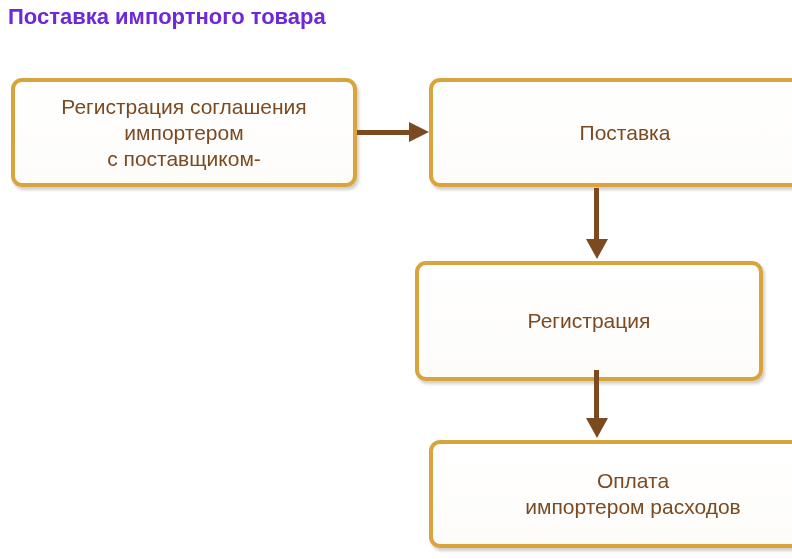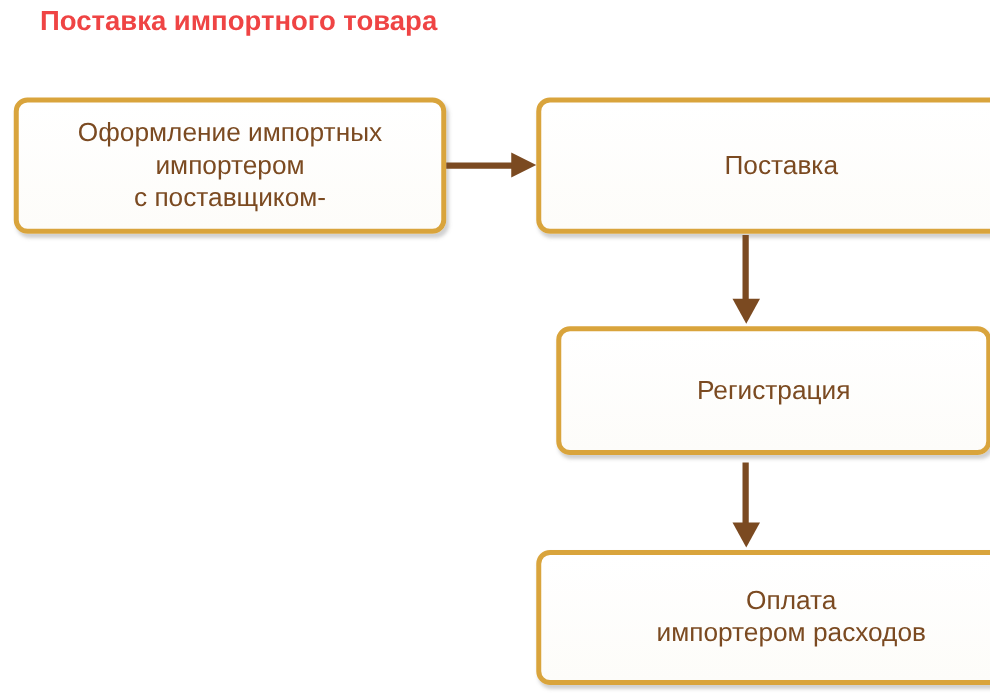--- a/index.html
+++ b/index.html
@@ -13,44 +13,43 @@
     background: #ffffff;
     overflow: hidden;
   }
 
   .diagram-title {
     position: absolute;
     left: 8px;
     top: 4px;
     font-size: 22px;
     font-weight: bold;
-    color: #ef4444;
+    color: #6d28d9;
     white-space: nowrap;
-    margin-left: 24px;
   }
 
   .flow-node {
     position: absolute;
     background: linear-gradient(#ffffff, #fdfcf9);
     border: 4px solid #d9a43c;
     border-radius: 11px;
     box-shadow: 2px 3px 3px rgba(120,120,120,0.35);
     display: flex;
     flex-direction: column;
     align-items: center;
     justify-content: center;
     text-align: center;
     color: #7b4a21;
     font-size: 21px;
     line-height: 26px;
   }
 
   .node-1 { left: 11px;  top: 78px;  width: 346px; height: 109px; }
   .node-2 { left: 429px; top: 78px;  width: 392px; height: 109px; }
-  .node-3 { left: 445px; top: 261px; width: 348px; height: 103px; }
+  .node-3 { left: 415px; top: 261px; width: 348px; height: 120px; }
   .node-4 { left: 429px; top: 440px; width: 408px; height: 108px; }
 
   .node-line { display: block; white-space: nowrap; }
 
   .arrow-line {
     position: absolute;
     background: #7b4a21;
   }
   .arrow-line.h { left: 357px; top: 130px; width: 54px; height: 5px; }
   .arrow-line.v1 { left: 594px; top: 188px; width: 5px; height: 53px; }
@@ -81,21 +80,21 @@
   }
 </style>
 </head>
 <body>
 
 <div class="canvas">
 
   <div class="diagram-title">Поставка импортного товара</div>
 
   <div class="flow-node node-1">
-    <span class="node-line">Оформление импортных</span>
+    <span class="node-line">Регистрация соглашения</span>
     <span class="node-line">импортером</span>
     <span class="node-line">с поставщиком-</span>
   </div>
 
   <div class="flow-node node-2">
     <span class="node-line">Поставка</span>
   </div>
 
   <div class="flow-node node-3">
     <span class="node-line">Регистрация</span>

